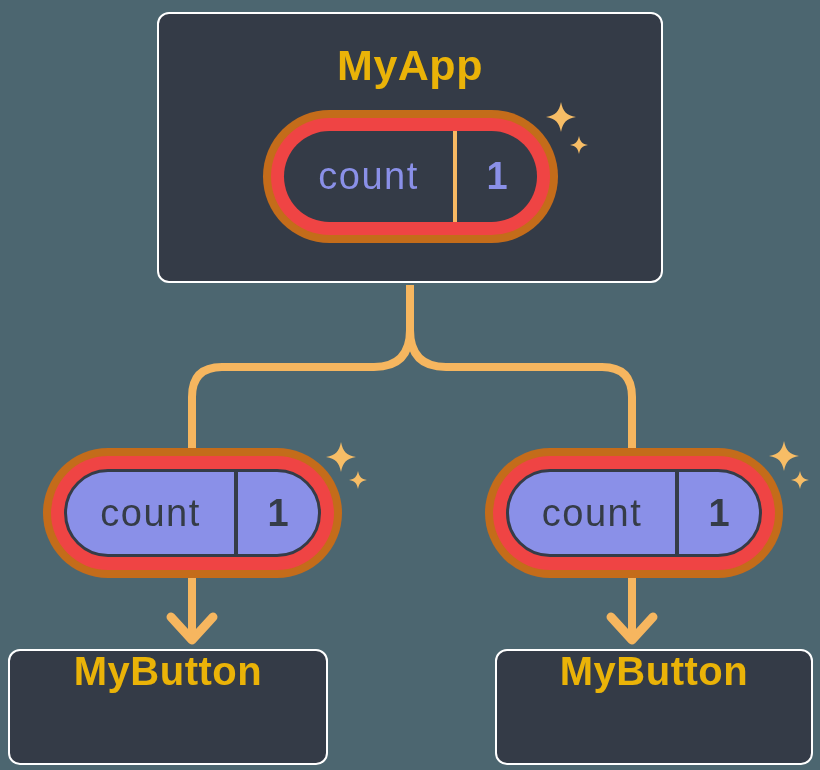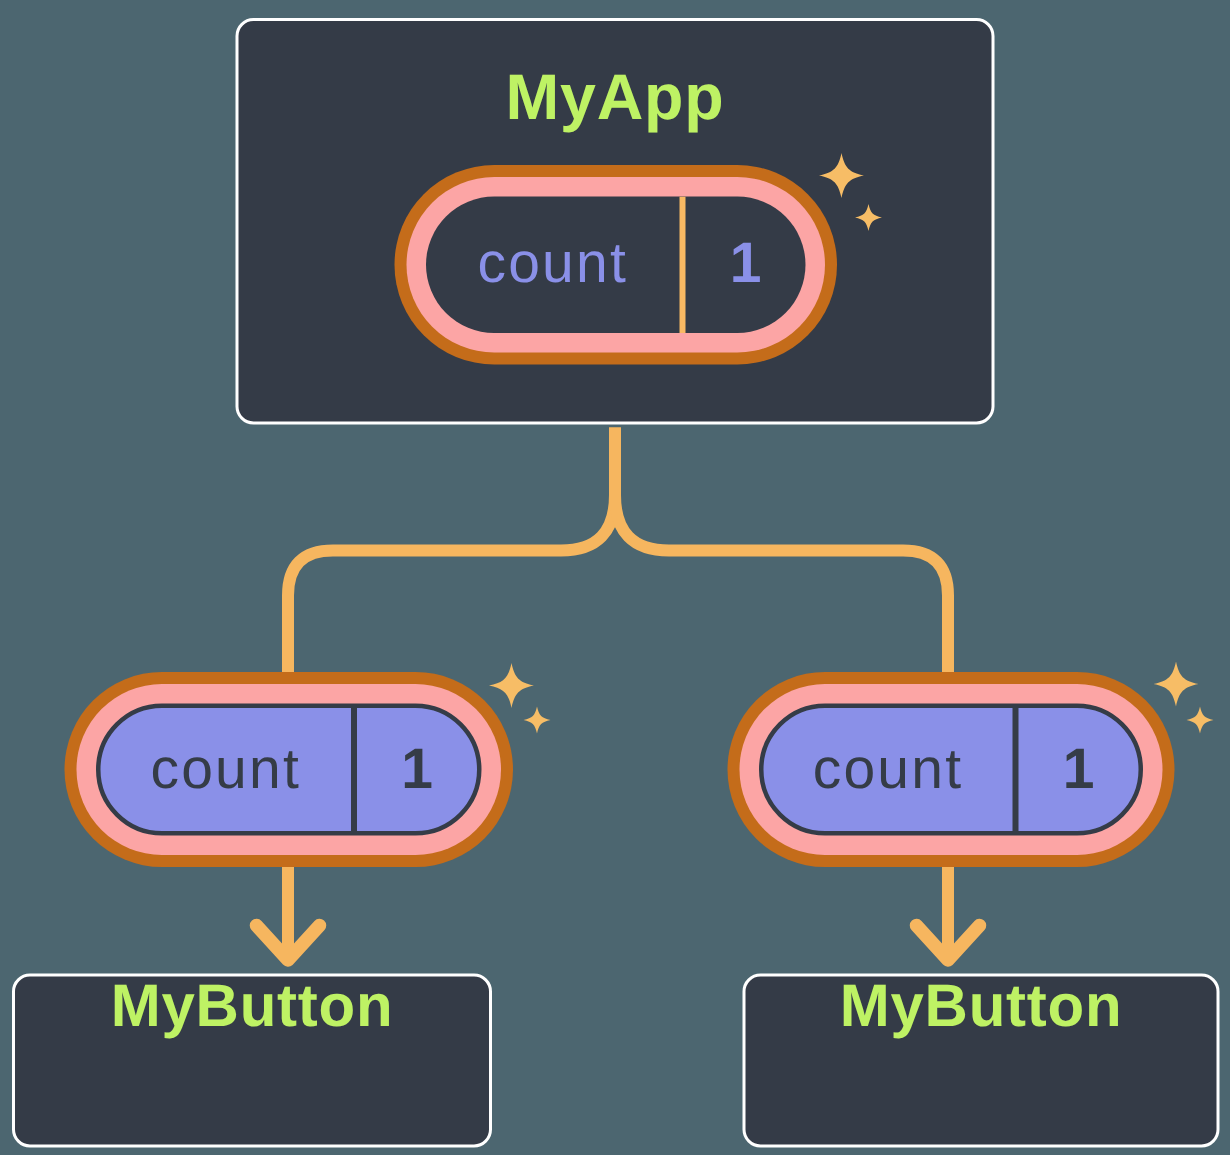--- a/index.html
+++ b/index.html
@@ -3,29 +3,29 @@
 <meta charset="utf-8">
 <style>
   html,body{margin:0;padding:0;background:#4C6670;}
   body{font-family:"Liberation Sans","DejaVu Sans",sans-serif;}
   .canvas{position:relative;width:820px;height:770px;background:#4C6670;overflow:hidden;}
 
   svg.overlay{position:absolute;left:0;top:0;width:820px;height:770px;pointer-events:none;}
 
   
   .node{position:absolute;background:#343B47;border:2px solid #FFFFFF;border-radius:12px;box-sizing:border-box;}
-  .node-title{position:absolute;left:0;right:0;text-align:center;color:#bef264;
+  .node-title{position:absolute;left:0;right:0;text-align:center;color:#eab308;
               font-weight:600;letter-spacing:0.5px;}
   .node.root .node-title{top:30px;font-size:43px;line-height:1;}
   .node.leaf{display:flex;justify-content:center;}
   .node.leaf .node-title{position:static;font-size:40px;line-height:1;}
 
   
   .pill{position:absolute;border-radius:999px;background:#C46C1A;}
-  .pill-mid{position:absolute;inset:8px;border-radius:999px;background:#fca5a5;}
+  .pill-mid{position:absolute;inset:8px;border-radius:999px;background:#ef4444;}
   .pill-core{position:absolute;inset:13px;border-radius:999px;display:flex;align-items:stretch;
              overflow:hidden;box-sizing:border-box;}
   .pill-core.dark{background:#343B47;}
   .pill-core.purple{background:#8A90E8;border:3px solid #353C47;}
   .pill-label{flex:1;display:flex;align-items:center;justify-content:center;
               font-size:38px;letter-spacing:1.5px;font-weight:400;}
   .pill-divider{width:4px;}
   .pill-value{width:80px;display:flex;align-items:center;justify-content:center;
               font-size:38px;font-weight:700;}
   .pill-core.dark .pill-label,.pill-core.dark .pill-value{color:#8A90E8;}

